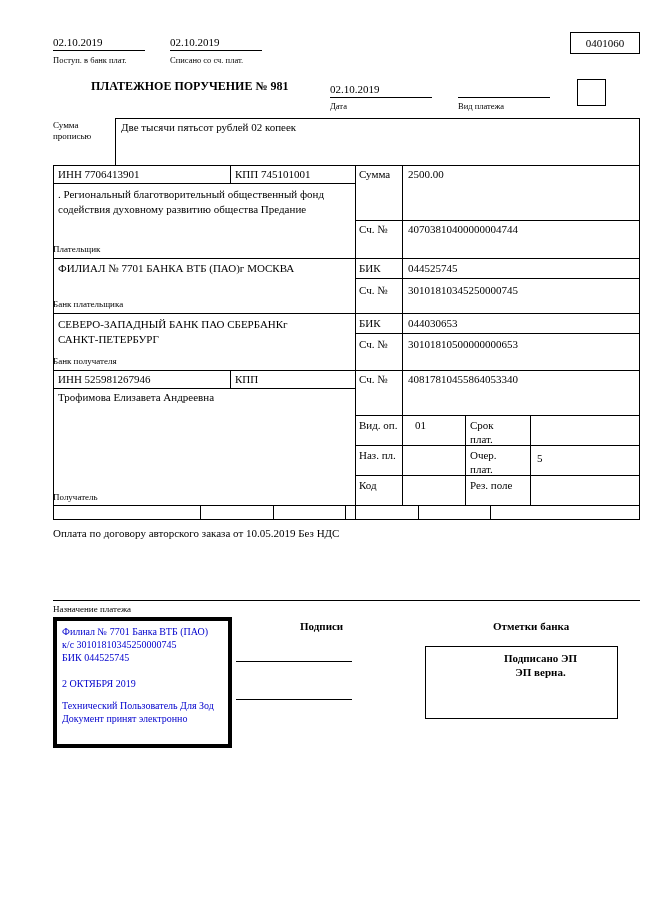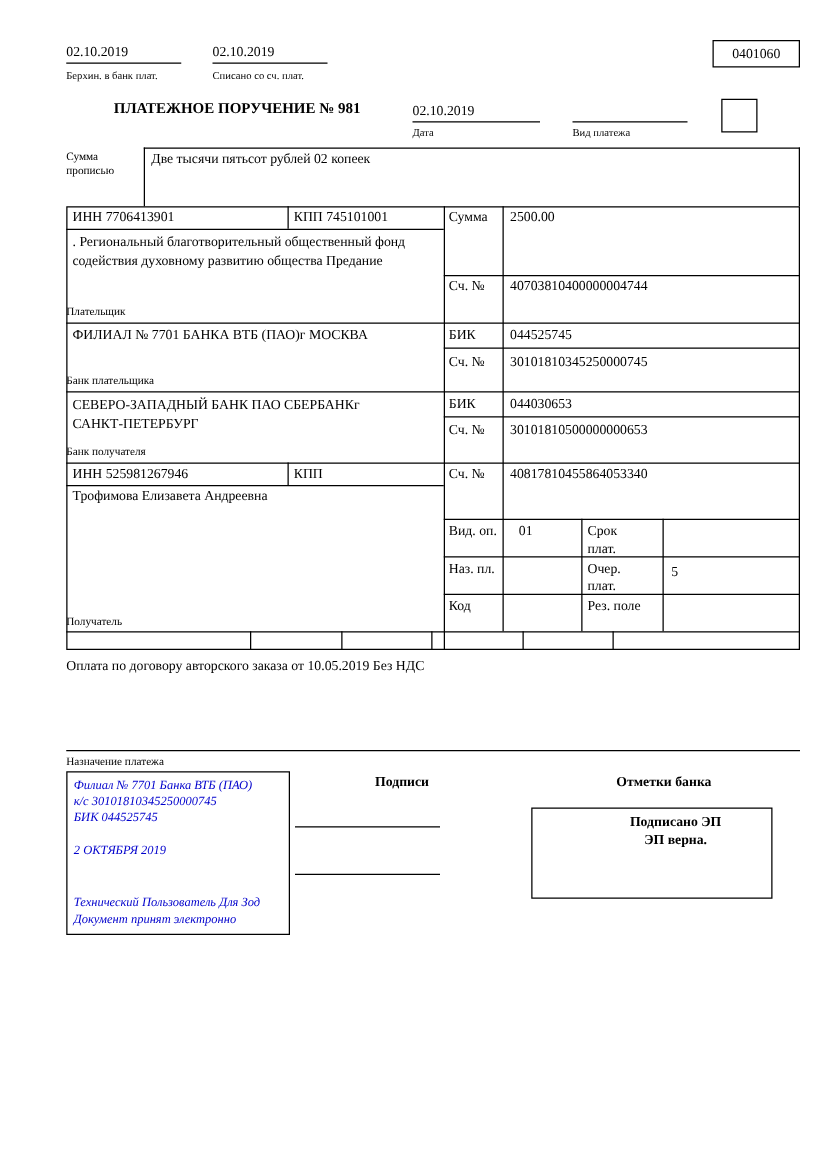--- a/index.html
+++ b/index.html
@@ -9,32 +9,32 @@
   .t { position:absolute; font-size:11px; line-height:1.25; white-space:nowrap; }
   .wrap { white-space:normal; }
   .sm { font-size:8.5px; }
   .lbl { font-size:9px; }
   .b { font-weight:bold;margin-left:38px; }
   .i { font-style:italic; }
   .hl { position:absolute; height:1px; background:#000; }
   .vl { position:absolute; width:1px; background:#000; }
   .bx { position:absolute; border:1px solid #000; }
   .ctr { text-align:center; }
-  .bluebox { position:absolute; border:1px solid #000000; color:#0000cc; font-size:10px; line-height:13px; padding:4px 5px;font-style:italic; }
+  .bluebox { position:absolute; border:4px solid #000000; color:#0000cc; font-size:10px; line-height:13px; padding:4px 5px; }
   .stamp { position:absolute; border:1px solid #000; font-size:11px; padding-top:4px; }
   .stamp div { line-height:14px; }
 </style>
 </head>
 <body>
 
 <div class="page">
 
   <div class="t" style="left:53px;top:36px">02.10.2019</div>
   <div class="hl" style="left:53px;top:50px;width:92px"></div>
-  <div class="t sm" style="left:53px;top:55px">Берхин. в банк плат.</div>
+  <div class="t sm" style="left:53px;top:55px">Поступ. в банк плат.</div>
 
   <div class="t" style="left:170px;top:36px">02.10.2019</div>
   <div class="hl" style="left:170px;top:50px;width:92px"></div>
   <div class="t sm" style="left:170px;top:55px">Списано со сч. плат.</div>
 
   <div class="bx ctr" style="left:570px;top:32px;width:70px;height:22px;line-height:20px;font-size:11px">
     <span>0401060</span>
   </div>
 
   <div class="t b" style="left:53px;top:79px;font-size:12px">ПЛАТЕЖНОЕ ПОРУЧЕНИЕ № 981</div>
@@ -118,21 +118,21 @@
 
   <div class="t" style="left:53px;top:527px">Оплата по договору авторского заказа от 10.05.2019 Без НДС</div>
   <div class="hl" style="left:53px;top:600px;width:587px"></div>
   <div class="t lbl" style="left:53px;top:604px">Назначение платежа</div>
 
   <div class="bluebox" style="left:53px;top:617px;width:179px;height:131px">
     <div>Филиал № 7701 Банка ВТБ (ПАО)</div>
     <div>к/с 30101810345250000745</div>
     <div>БИК 044525745</div>
     <div style="margin-top:13px">2 ОКТЯБРЯ 2019</div>
-    <div style="margin-top:29px">Технический Пользователь Для Зод</div>
+    <div style="margin-top:9px">Технический Пользователь Для Зод</div>
     <div>Документ принят электронно</div>
   </div>
 
   <div class="t b" style="left:262px;top:620px">Подписи</div>
   <div class="hl" style="left:236px;top:661px;width:116px"></div>
   <div class="hl" style="left:236px;top:699px;width:116px"></div>
 
   <div class="t b" style="left:455px;top:620px">Отметки банка</div>
   <div class="stamp" style="left:425px;top:646px;width:193px;height:73px">
     <div class="ctr b">Подписано ЭП</div>

